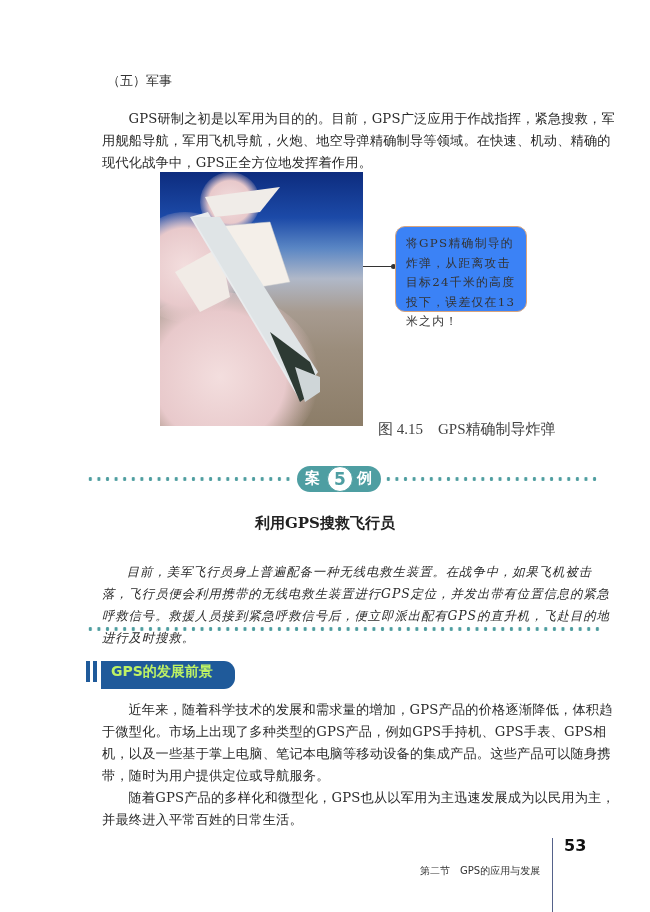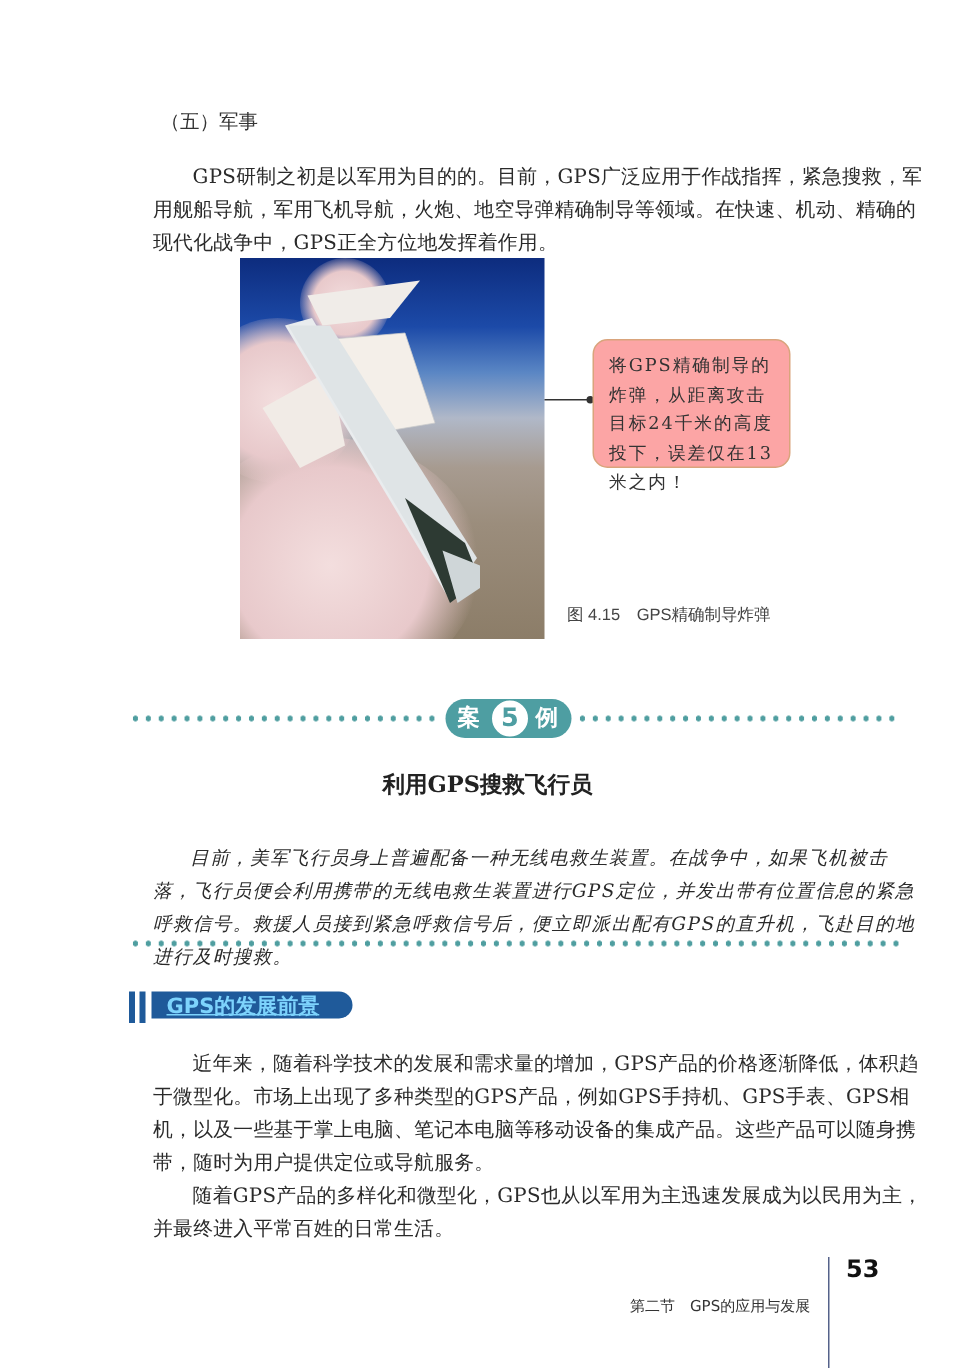--- a/index.html
+++ b/index.html
@@ -7,31 +7,31 @@
   .abs{position:absolute;}
   .p{font-size:13.2px;line-height:22px;letter-spacing:0.2px;margin:16px;}
   .indent{text-indent:2em;}
   .sec{left:107px;top:72px;font-size:13px;color:#333;font-family:"DejaVu Sans","Liberation Sans",sans-serif;}
   .para1{left:86px;top:92px;width:514px;}
   .photo{left:160px;top:172px;width:203px;height:254px;overflow:hidden;
      background:linear-gradient(180deg,#0d2c7e 0%,#1c4aa8 18%,#5a86c4 30%,#b0b8c8 42%,#a79b90 55%,#9b8d7c 70%,#8c7d68 100%);}
   .photo .cloud{position:absolute;border-radius:50%;background:radial-gradient(circle,#f3dede 0%,#e8c9cb 50%,rgba(230,200,200,0) 75%);}
   .callout-line{left:363px;top:266px;width:30px;height:1.3px;background:#333;}
   .callout-dot{left:391px;top:264px;width:5px;height:5px;border-radius:50%;background:#333;}
-  .callout{left:395px;top:226px;width:132px;height:86px;border:1.2px solid #d9a47c;border-radius:10px;background:#fca5a5;box-sizing:border-box;padding:7px 10px;font-size:11.8px;line-height:19.5px;color:#333;letter-spacing:1.3px;}
-  .caption{left:378px;top:402px;font-size:11px;color:#444;font-family:Liberation Sans, sans-serif;}
+  .callout{left:395px;top:226px;width:132px;height:86px;border:1.2px solid #d9a47c;border-radius:10px;background:#3b82f6;box-sizing:border-box;padding:7px 10px;font-size:11.8px;line-height:19.5px;color:#333;letter-spacing:1.3px;}
+  .caption{left:378px;top:420px;font-size:15px;color:#444;font-family:Liberation Serif, serif;}
   .dots{height:4px;background-image:radial-gradient(circle,#4f9ea0 0,#4f9ea0 1.7px,transparent 2px);background-size:8.6px 4px;background-repeat:repeat-x;}
   .badge{left:297px;top:466px;width:84px;height:26px;border-radius:13px;background:#4e9ea2;}
   .badge .w{position:absolute;top:3px;font-size:15px;color:#fff;font-family:"DejaVu Sans","Liberation Sans",sans-serif;font-weight:bold;}
   .badge .num{position:absolute;left:30px;top:0px;width:24px;height:24px;border-radius:50%;background:#fff;border:1px solid #4e9ea2;color:#4e9ea2;font-size:17px;font-weight:bold;text-align:center;line-height:24px;font-family:"DejaVu Sans","Liberation Sans",sans-serif;}
   .case-title{left:0;width:650px;top:514px;text-align:center;font-size:15px;font-weight:bold;color:#222;}
   .case-body{left:86px;top:545px;width:514px;font-size:12.4px;line-height:22px;letter-spacing:0.9px;font-style:italic;}
   .bar{left:86px;top:661px;width:4px;height:21px;background:#1f5a9a;}
   .bar2{left:93px;top:661px;width:4px;height:21px;background:#1f5a9a;}
-  .head{left:101px;top:661px;width:134px;height:18px;background:#1f5a9a;border-radius:0 11px 11px 0;color:#7dd3fc;font-family:"DejaVu Sans","Liberation Sans",sans-serif;font-weight:bold;font-size:14px;line-height:21px;padding-left:10px;box-sizing:border-box;text-decoration:underline;}
+  .head{left:101px;top:661px;width:134px;height:28px;background:#1f5a9a;border-radius:0 11px 11px 0;color:#bef264;font-family:"DejaVu Sans","Liberation Sans",sans-serif;font-weight:bold;font-size:14px;line-height:21px;padding-left:10px;box-sizing:border-box;}
   .para2{left:86px;top:683px;width:514px;}
   .para3{left:86px;top:771px;width:514px;}
   .footer-text{left:420px;top:840px;font-size:10px;color:#333;font-family:"DejaVu Sans","Liberation Sans",sans-serif;margin-top:24px;}
   .footer-line{left:552px;top:838px;width:1.2px;height:74px;background:#55628a;}
   .page-num{left:564px;top:836px;font-size:16px;font-weight:bold;color:#111;font-family:"DejaVu Sans","Liberation Sans",sans-serif;}
 </style>
 </head>
 <body>
 
 <div class="abs sec">（五）军事</div>

